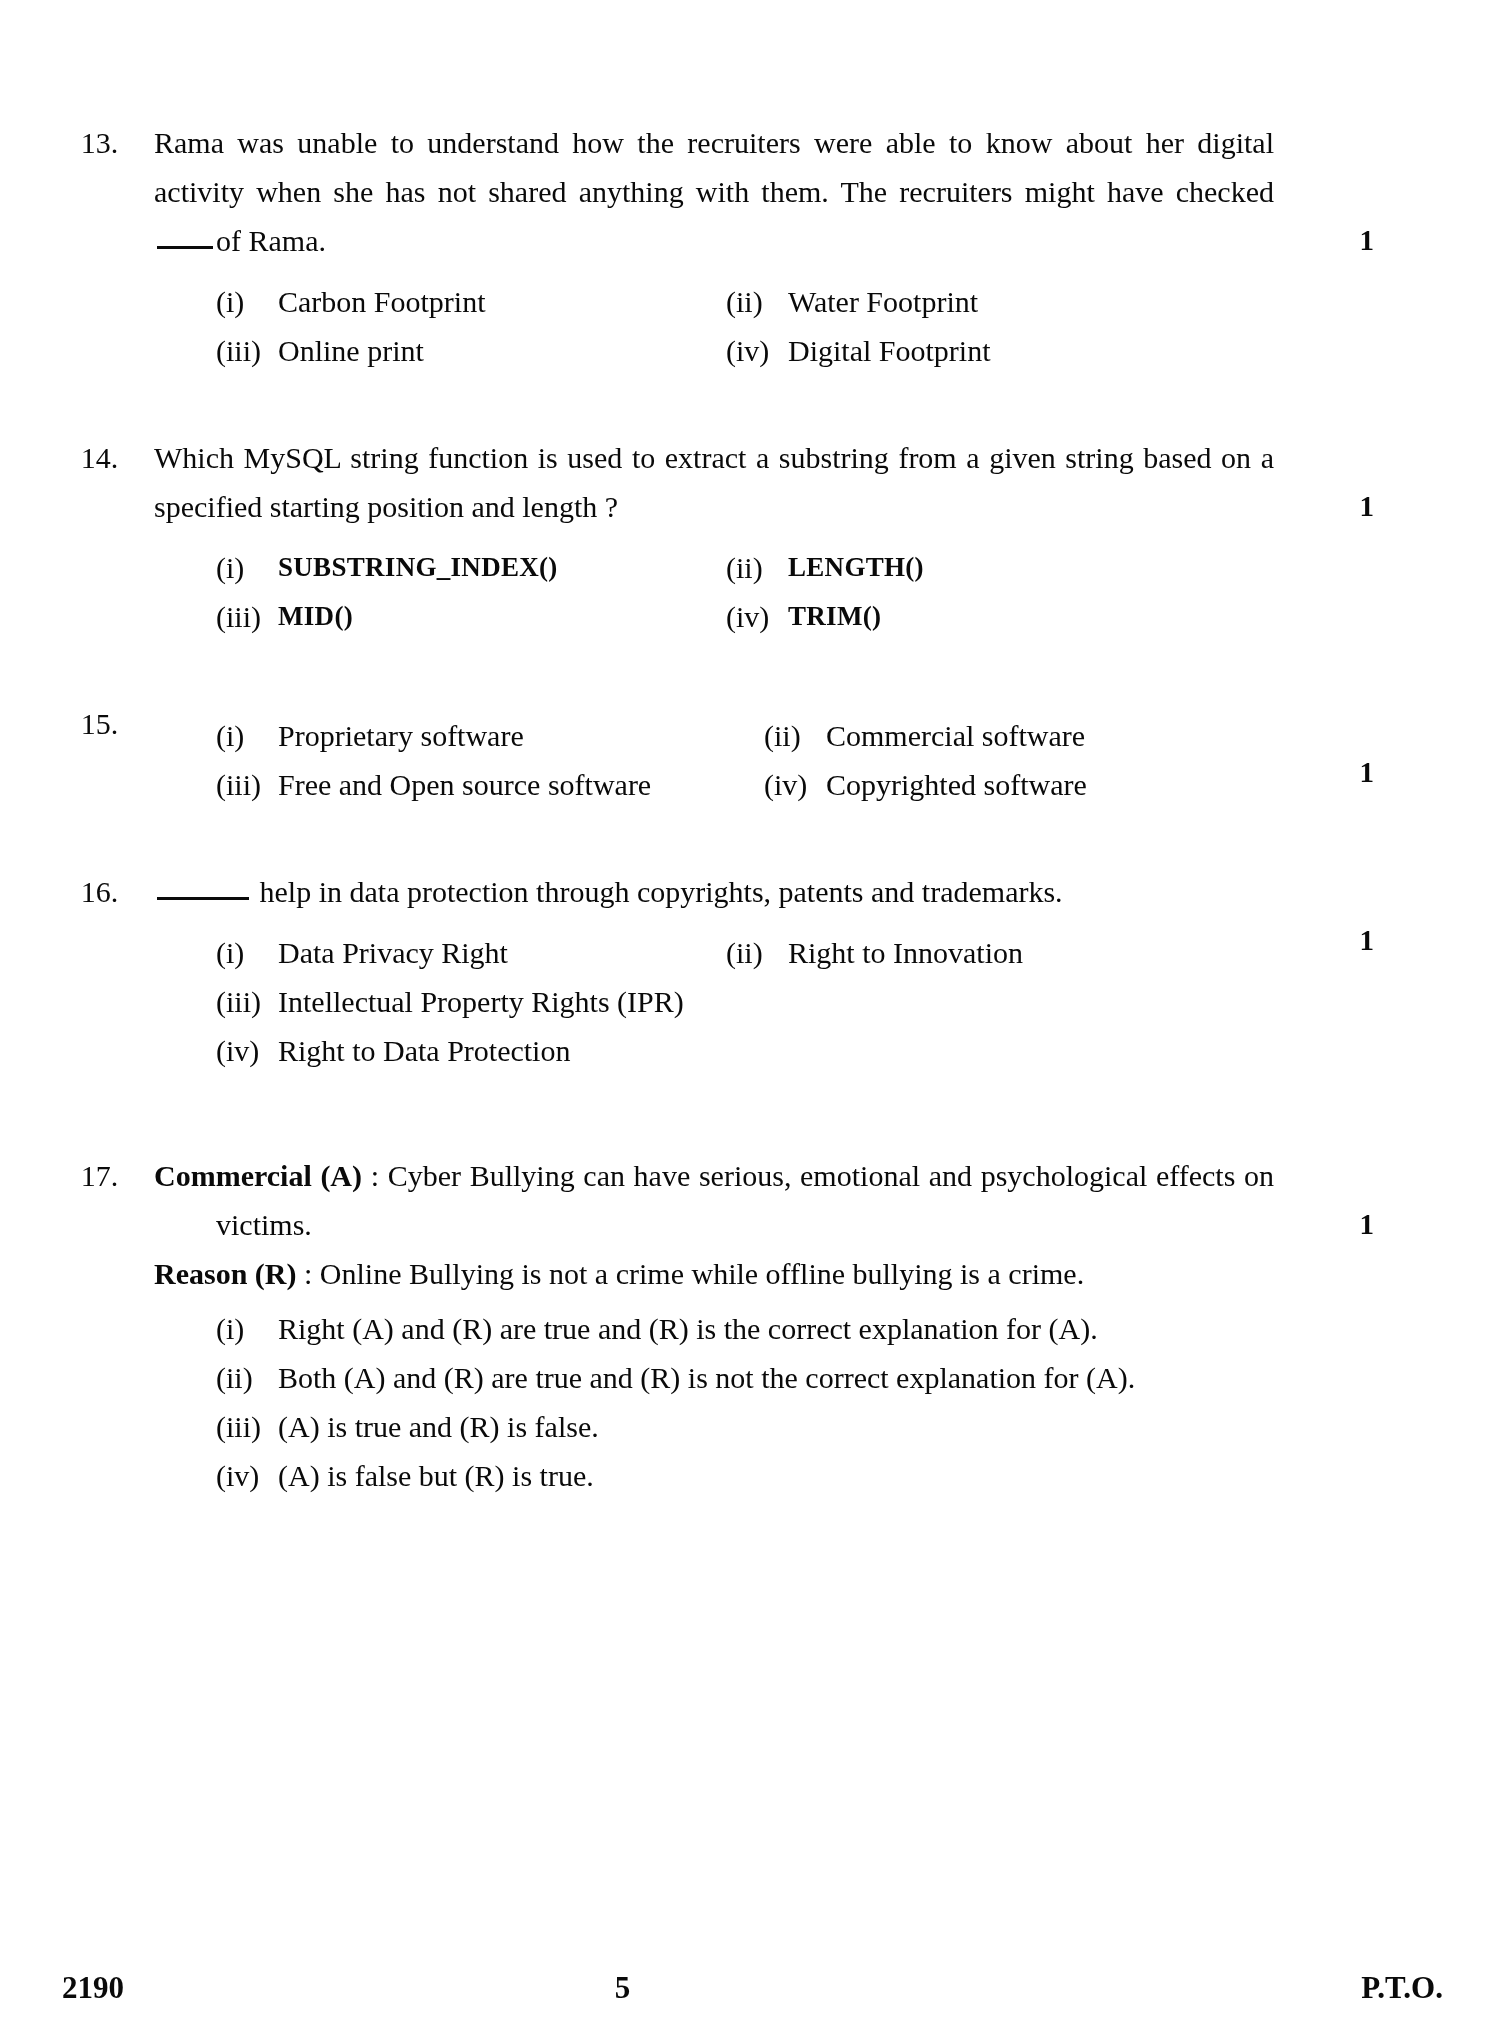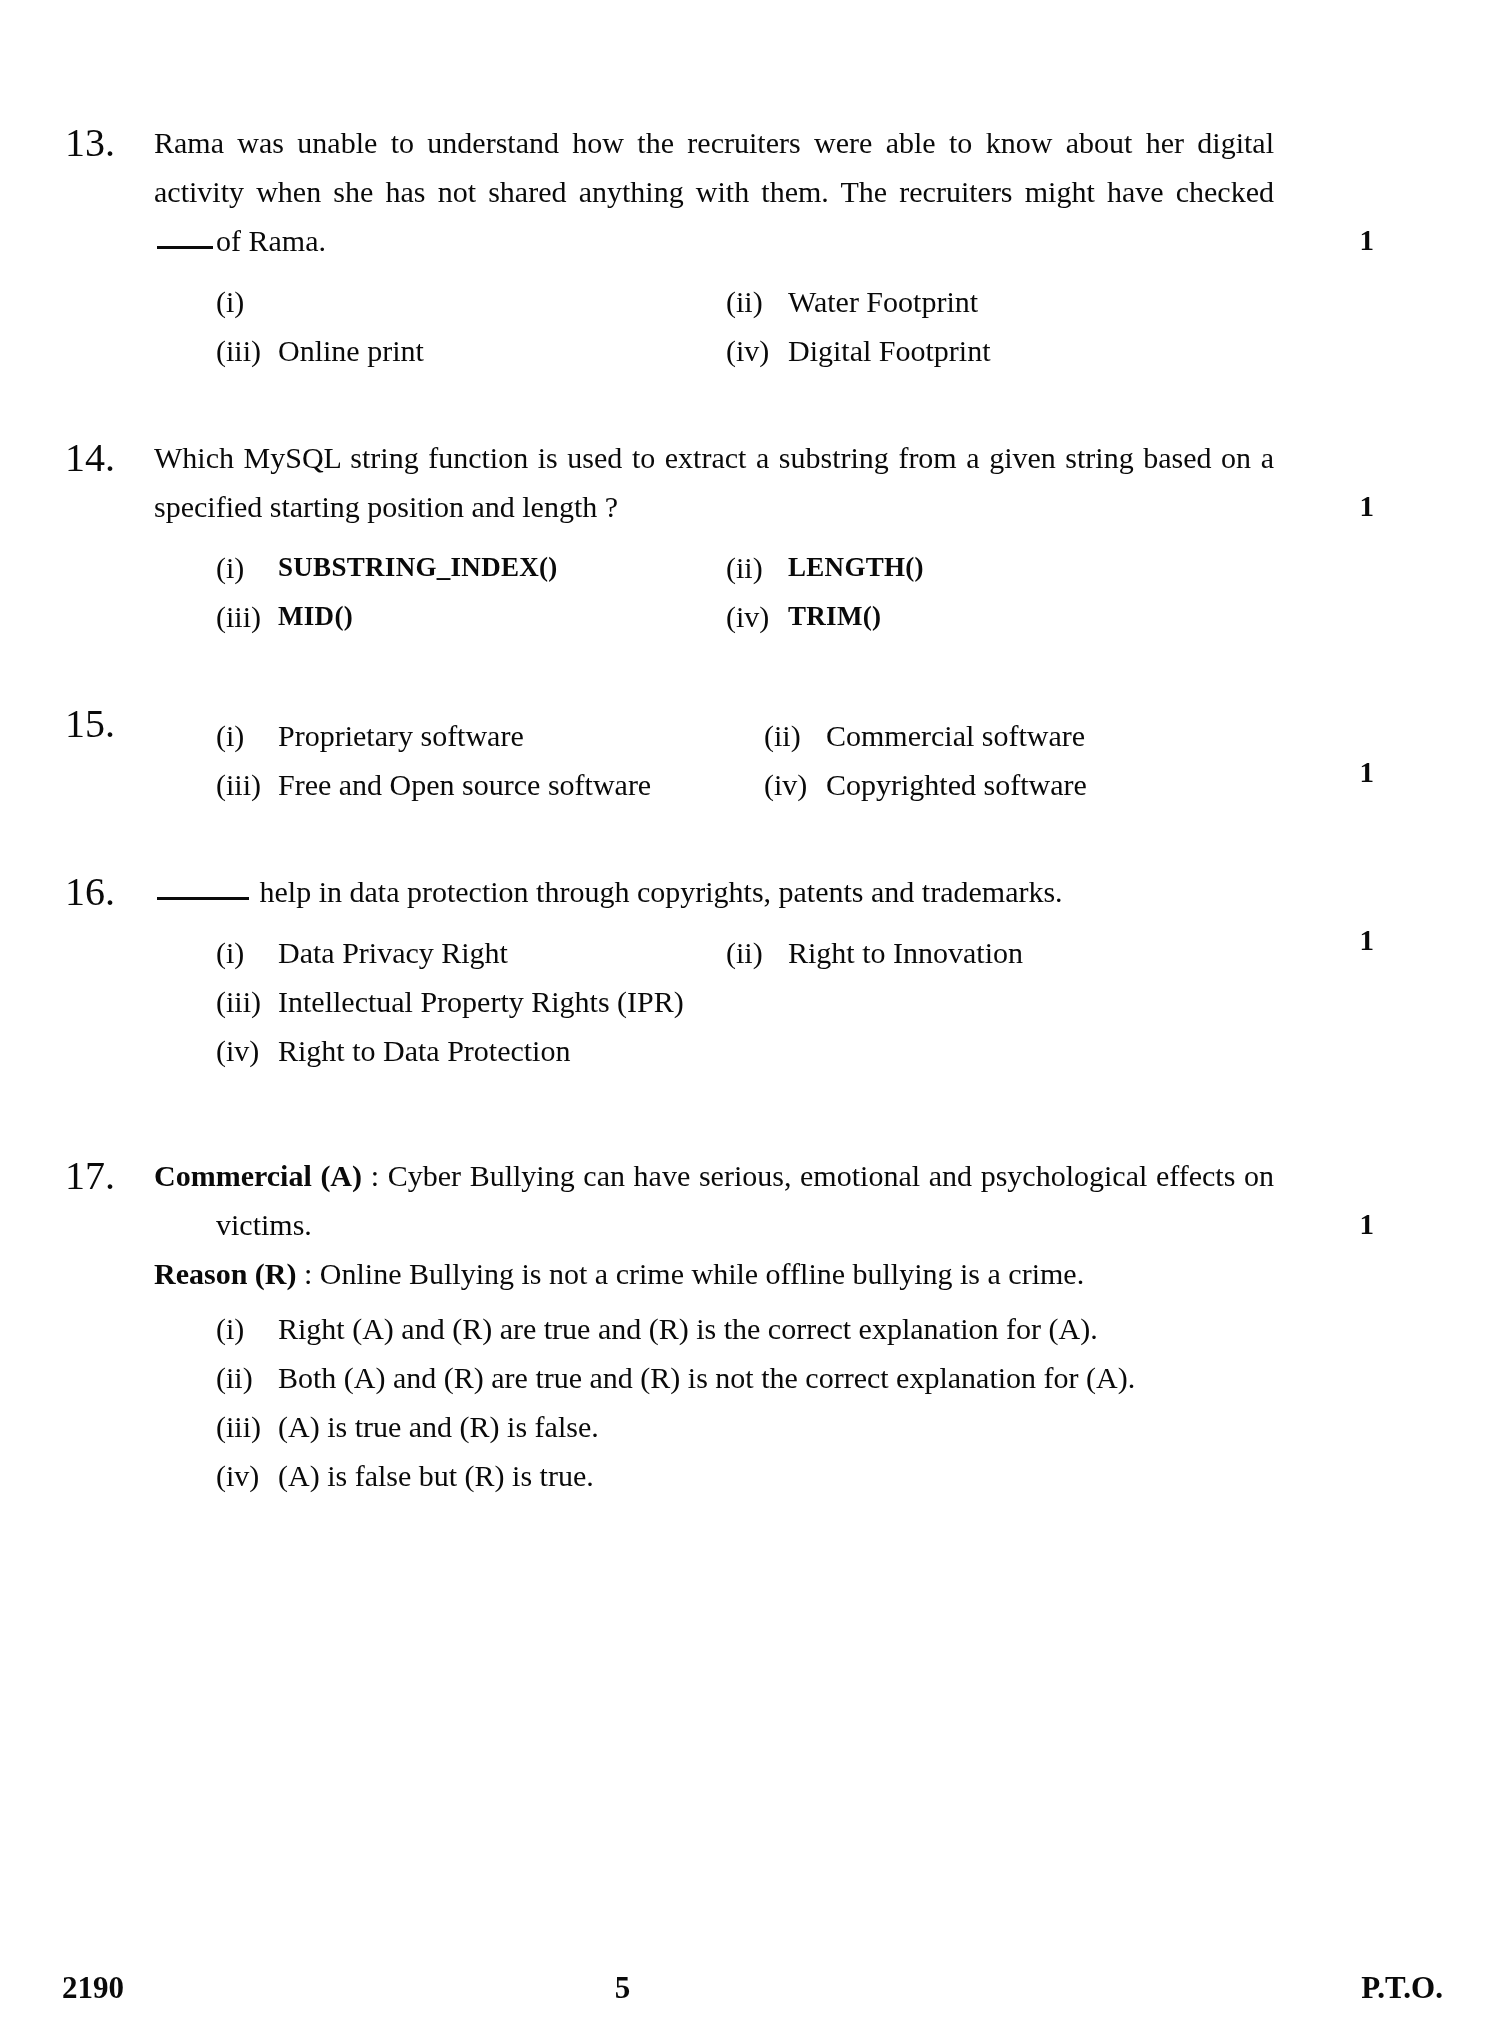--- a/index.html
+++ b/index.html
@@ -26,23 +26,23 @@
 
   
   .q {
     display: flex;
     align-items: flex-start;
     margin-bottom: 0;
   }
   .q-num {
     width: 72px;
     flex: 0 0 72px;
-    font-size: 40px;
-    line-height: 49px;
-    text-align: left;
+    font-size: 30px;
+    line-height: 49px;
+    text-align: center;
     padding-left: 3px;
     box-sizing: border-box;
   }
   .q-body {
     flex: 1 1 auto;
     position: relative;
     margin-left: 20px;
   }
   .q-stem {
     font-size: 30px;
@@ -151,20 +151,21 @@
 
     <div class="q">
       <div class="q-num">13.</div>
       <div class="q-body">
         <div class="q-stem"><span>Rama was unable to understand how the recruiters were able to know about her digital activity when she has not shared anything with them. The recruiters might have checked</span><span class="blank w1"></span><span>of Rama.</span></div>
         <div class="marks" style="top:98px">1</div>
         <div class="opts">
           <div class="opt-row">
             <div class="opt col-a">
               <span class="opt-tag">(i)</span>
+              <span class="opt-txt">Carbon Footprint</span>
             </div>
             <div class="opt col-b">
               <span class="opt-tag">(ii)</span>
               <span class="opt-txt">Water Footprint</span>
             </div>
           </div>
           <div class="opt-row">
             <div class="opt col-a">
               <span class="opt-tag">(iii)</span>
               <span class="opt-txt">Online print</span>

